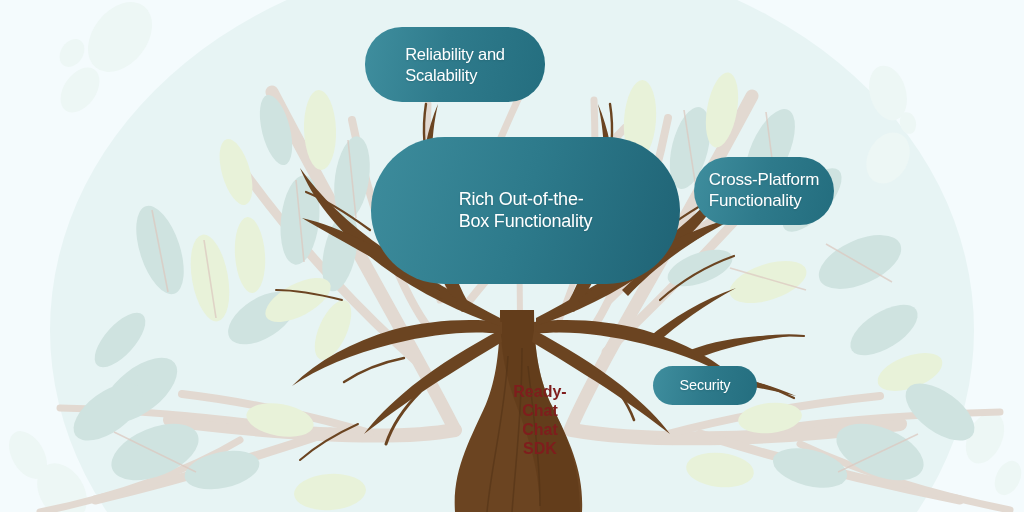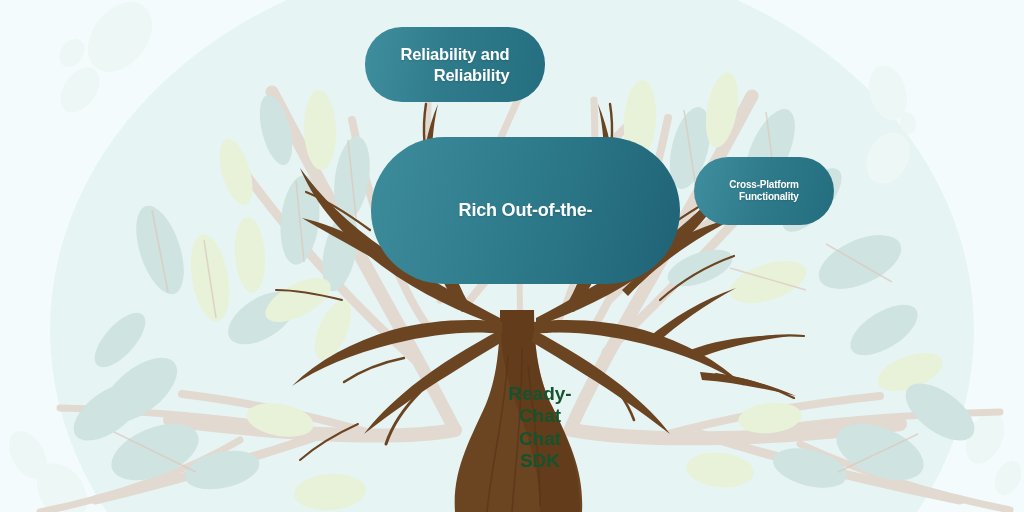--- a/index.html
+++ b/index.html
@@ -19,23 +19,23 @@
     position: absolute;
     inset: 0;
     width: 1024px;
     height: 512px;
   }
   .bubble {
     position: absolute;
     display: flex;
     align-items: center;
     justify-content: center;
-    text-align: right;
+    text-align: left;
     color: #ffffff;
-    font-weight: bold;
+    font-weight: normal;
     line-height: 1.22;
     box-sizing: border-box;
     letter-spacing: -0.2px;
     text-shadow: 0 1px 2px rgba(0,0,0,0.12);
   }
   .bubble-inner { display: block; }
 
   
   .bubble-reliability {
     left: 365px; top: 27px; width: 180px; height: 75px;
@@ -48,21 +48,21 @@
     left: 371px; top: 137px; width: 309px; height: 147px;
     border-radius: 74px;
     background: linear-gradient(105deg, #3d8c9c 0%, #2d7a8b 50%, #1f6375 100%);
     font-size: 18px;
   }
   
   .bubble-crossplatform {
     left: 694px; top: 157px; width: 140px; height: 68px;
     border-radius: 34px;
     background: linear-gradient(105deg, #3f8e9e 0%, #2e7a8b 50%, #236d7e 100%);
-    font-size: 10px;
+    font-size: 17px;
   }
   
   .bubble-saves {
     left: 152px; top: 305px; width: 232px; height: 101px;
     border-radius: 50px;
     background: linear-gradient(100deg, #3f8e9e 0%, #2e7a8b 48%, #216a7b 100%);
     font-size: 20px;
   }
   
   .bubble-security {
@@ -70,22 +70,22 @@
     border-radius: 20px;
     background: linear-gradient(100deg, #3f8e9e 0%, #2e7a8b 50%, #246e7f 100%);
     font-size: 14.5px;
   }
   
   .trunk-label {
     position: absolute;
     left: 500px; top: 383px;
     width: 80px;
     text-align: center;
-    color: #14532d;
-    font-size: 19px;
+    color: #7f1d1d;
+    font-size: 16px;
     font-weight: bold;
     line-height: 1.18;
   }
 </style>
 </head>
 <body>
 
 <div id="canvas">
 
   <svg id="scene" viewBox="0 0 1024 512">
@@ -257,38 +257,44 @@
         <path d="M664 230 C 686 214, 708 200, 728 192" stroke-width="2.2"></path>
         <path d="M342 300 C 318 294, 296 290, 276 290" stroke-width="2"></path>
         <path d="M358 424 C 336 434, 316 446, 300 460" stroke-width="2"></path>
       </g>
     </g>
   </svg>
 
   <div class="bubble bubble-reliability">
     <span class="bubble-inner">
       <span>Reliability and</span><br>
-      <span>Reliability</span>
+      <span>Scalability</span>
     </span>
   </div>
 
   <div class="bubble bubble-hero">
     <span class="bubble-inner">
       <span>Rich Out-of-the-</span><br>
+      <span>Box Functionality</span>
     </span>
   </div>
 
   <div class="bubble bubble-crossplatform">
     <span class="bubble-inner">
       <span>Cross-Platform</span><br>
       <span>Functionality</span>
     </span>
   </div>
 
 
+  <div class="bubble bubble-security">
+    <span class="bubble-inner">
+      <span>Security</span>
+    </span>
+  </div>
 
   <div class="trunk-label">
     <span>Ready-</span><br>
     <span>Chat</span><br>
     <span>Chat</span><br>
     <span>SDK</span>
   </div>
 
 </div>
 

